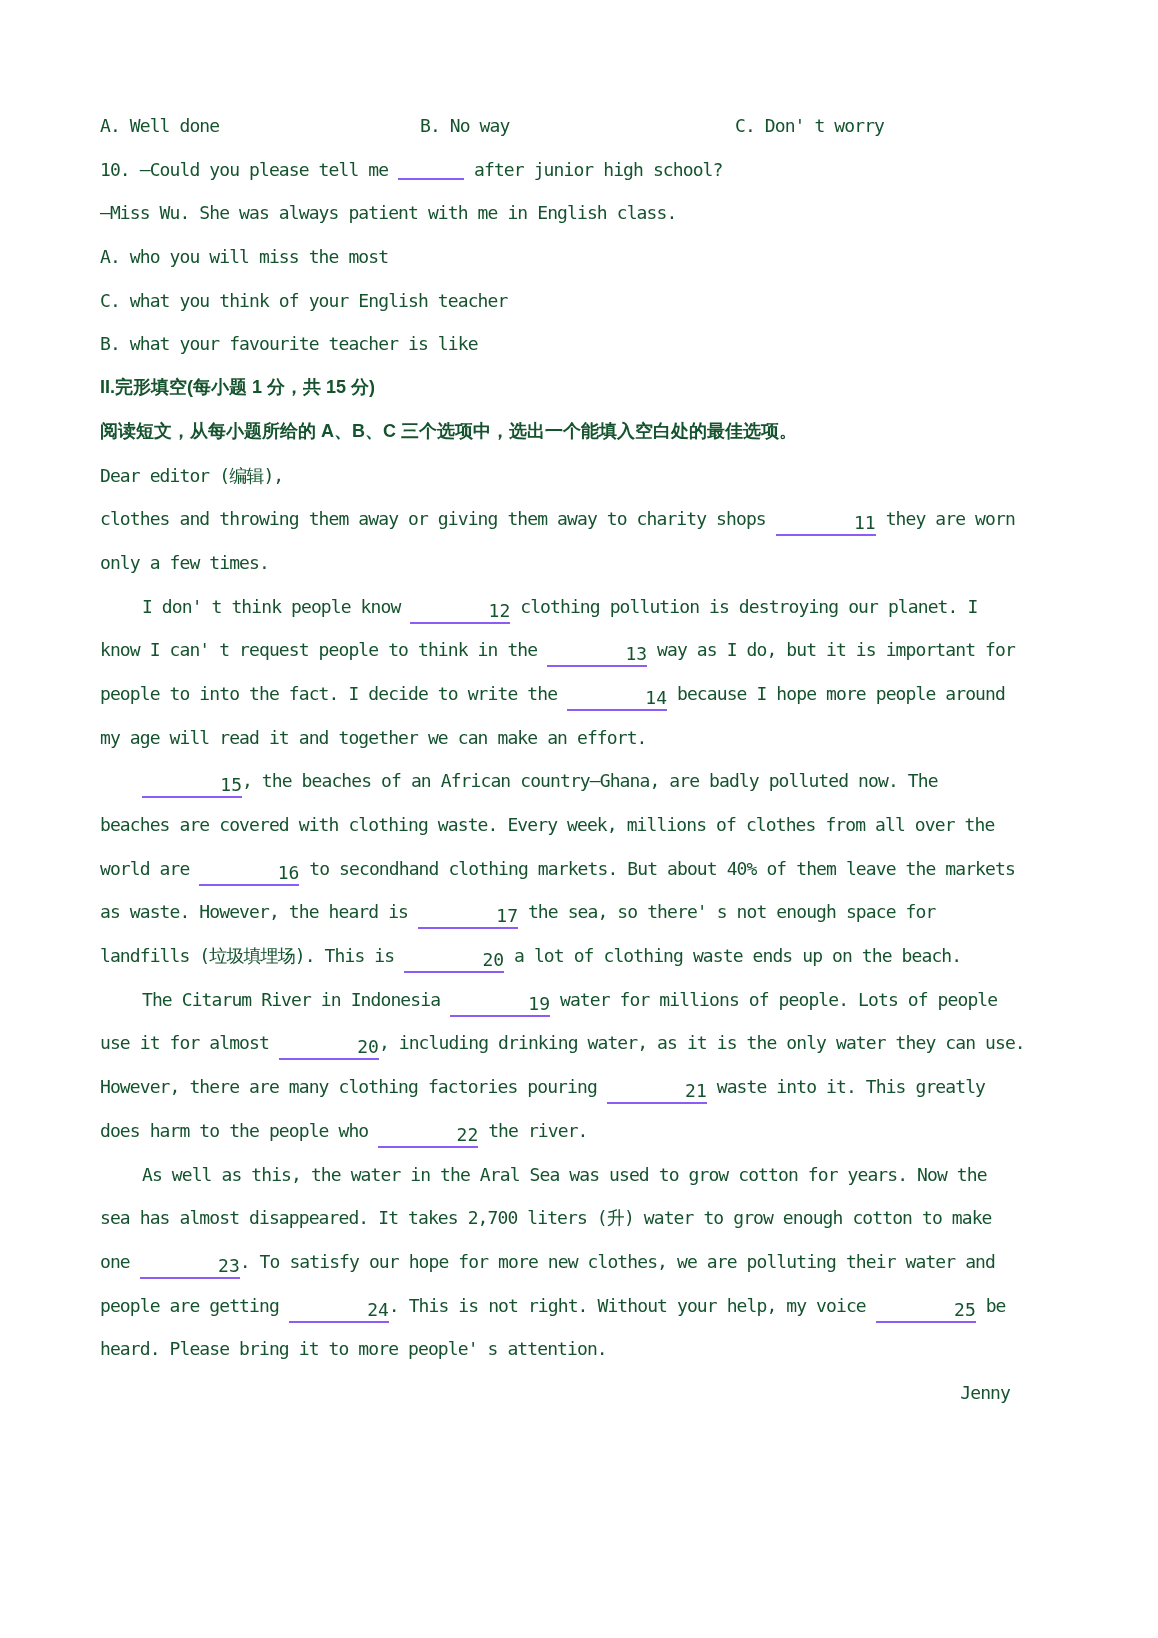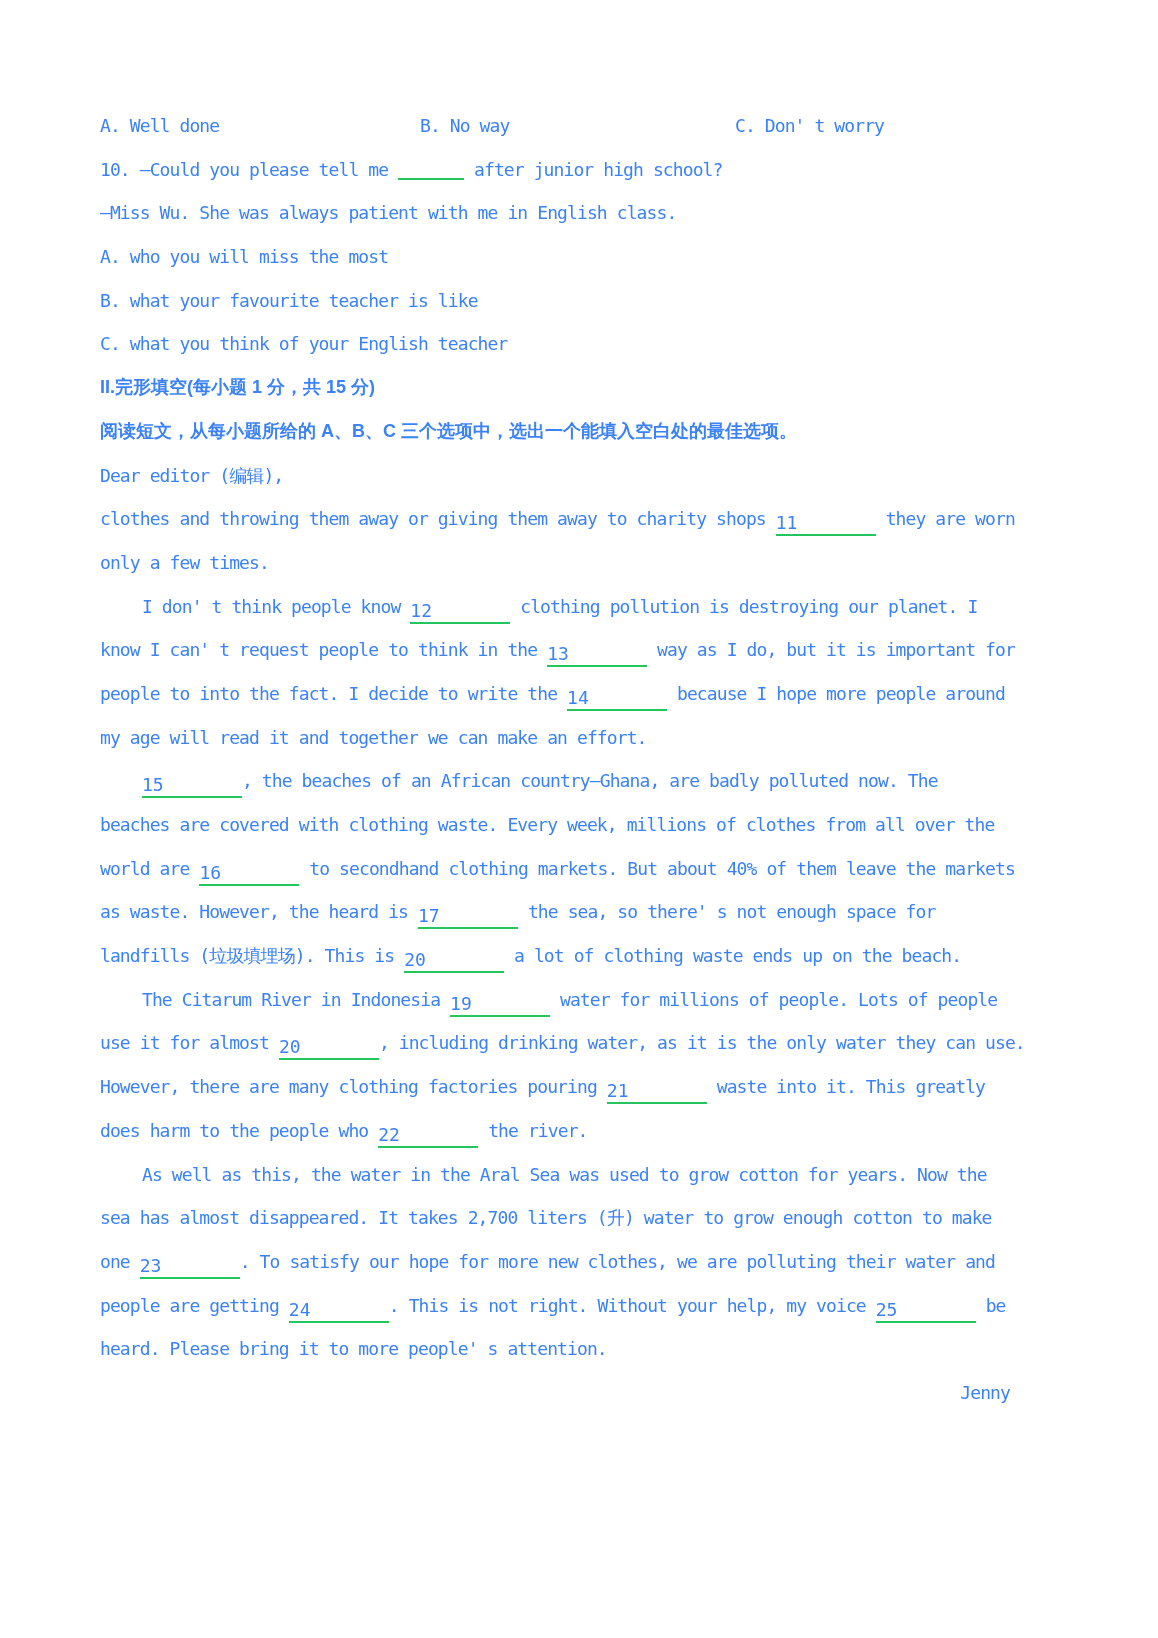--- a/index.html
+++ b/index.html
@@ -2,21 +2,21 @@
 <html><head>
 <meta charset="utf-8">
 <style>
   html,body { margin:0; padding:0; background:#e8e8e8; }
   .page {
     position:relative;
     width:1158px; height:1638px;
     background:#ffffff;
     margin:0 auto;
     overflow:hidden;
-    color:#3b82f6;
+    color:#14532d;
   }
   .content {
     position:absolute;
     left:100px; top:104px;
     width:910px;
   }
   .line {
     position:relative;
     height:43.7px;
     line-height:43.7px;
@@ -33,38 +33,38 @@
   }
   .line.indent { padding-left:42px; }
   .line.right { text-align:right; }
   .seg { display:inline; }
   .seg.abs { position:absolute; top:0; }
   .blank {
     display:inline-block;
     width:100px;
     height:21px;
     line-height:19px;
-    text-align:left;
-    border-bottom:2px solid #22c55e;
+    text-align:right;
+    border-bottom:2px solid #8b5cf6;
     vertical-align:-4px;
     letter-spacing:0;
   }
   .blank.empty { width:66px; }
 </style>
 </head>
 <body>
 
 <div class="page">
   <div class="content" id="doc-content">
       <div class="line"><span class="seg abs" style="left: 0px;">A. Well done</span><span class="seg abs" style="left: 320px;">B. No way</span><span class="seg abs" style="left: 635px;">C. Don' t worry</span></div>
       <div class="line"><span class="seg">10. —Could you please tell me </span><span class="blank empty"></span><span class="seg"> after junior high school?</span></div>
       <div class="line"><span class="seg">—Miss Wu. She was always patient with me in English class.</span></div>
       <div class="line"><span class="seg">A. who you will miss the most</span></div>
+      <div class="line"><span class="seg">C. what you think of your English teacher</span></div>
       <div class="line"><span class="seg">B. what your favourite teacher is like</span></div>
-      <div class="line"><span class="seg">C. what you think of your English teacher</span></div>
       <div class="line bold"><span class="seg">II.完形填空(每小题 1 分，共 15 分)</span></div>
       <div class="line bold"><span class="seg">阅读短文，从每小题所给的 A、B、C 三个选项中，选出一个能填入空白处的最佳选项。</span></div>
       <div class="line"><span class="seg">Dear editor (编辑),</span></div>
       <div class="line"><span class="seg">clothes and throwing them away or giving them away to charity shops </span><span class="blank">11</span><span class="seg"> they are worn</span></div>
       <div class="line"><span class="seg">only a few times.</span></div>
       <div class="line indent"><span class="seg">I don' t think people know </span><span class="blank">12</span><span class="seg"> clothing pollution is destroying our planet. I</span></div>
       <div class="line"><span class="seg">know I can' t request people to think in the </span><span class="blank">13</span><span class="seg"> way as I do, but it is important for</span></div>
       <div class="line"><span class="seg">people to into the fact. I decide to write the </span><span class="blank">14</span><span class="seg"> because I hope more people around</span></div>
       <div class="line"><span class="seg">my age will read it and together we can make an effort.</span></div>
       <div class="line indent"><span class="blank">15</span><span class="seg">, the beaches of an African country—Ghana, are badly polluted now. The</span></div>

